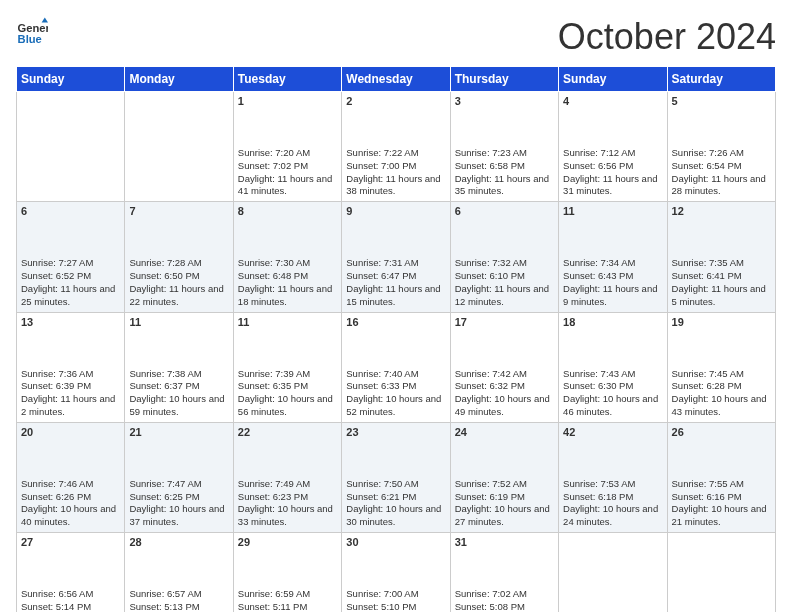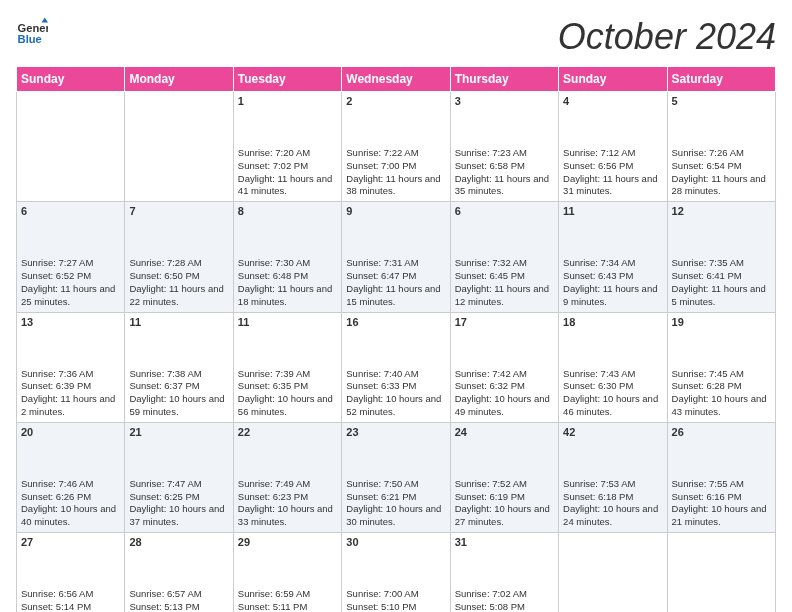--- a/index.html
+++ b/index.html
@@ -19,38 +19,37 @@
     .logo {
       display: flex;
       align-items: center;
       gap: 4px;
     }
     .logo-icon {
       width: 32px;
       height: 32px;
     }
     .title-block {
-      font-style: italic;
     }
     .month-title {
       font-size: 36px;
       font-weight: normal;
       color: #333;
     }
     .subtitle {
       font-size: 14px;
       color: #333;
     }
     table {
       width: 100%;
       border-collapse: collapse;
       table-layout: fixed;
     }
     thead th {
-      background-color: #ec4899;
+      background-color: #1d4ed8;
       color: #fff;
       font-size: 12px;
       font-weight: bold;
       padding: 5px 4px;
       text-align: left;
       border: 1px solid #fff;
     }
     tbody td {
       border: 1px solid #ccc;
       vertical-align: top;
@@ -161,21 +160,21 @@
         </td>
         <td>
           <span class="day-number">9</span>
           <div class="cell-content">Sunrise: 7:31 AM
 Sunset: 6:47 PM
 Daylight: 11 hours and 15 minutes.</div>
         </td>
         <td>
           <span class="day-number">6</span>
           <div class="cell-content">Sunrise: 7:32 AM
-Sunset: 6:45 PM
+Sunset: 6:10 PM
 Daylight: 11 hours and 12 minutes.</div>
         </td>
         <td>
           <span class="day-number">11</span>
           <div class="cell-content">Sunrise: 7:34 AM
 Sunset: 6:43 PM
 Daylight: 11 hours and 9 minutes.</div>
         </td>
         <td>
           <span class="day-number">12</span>

